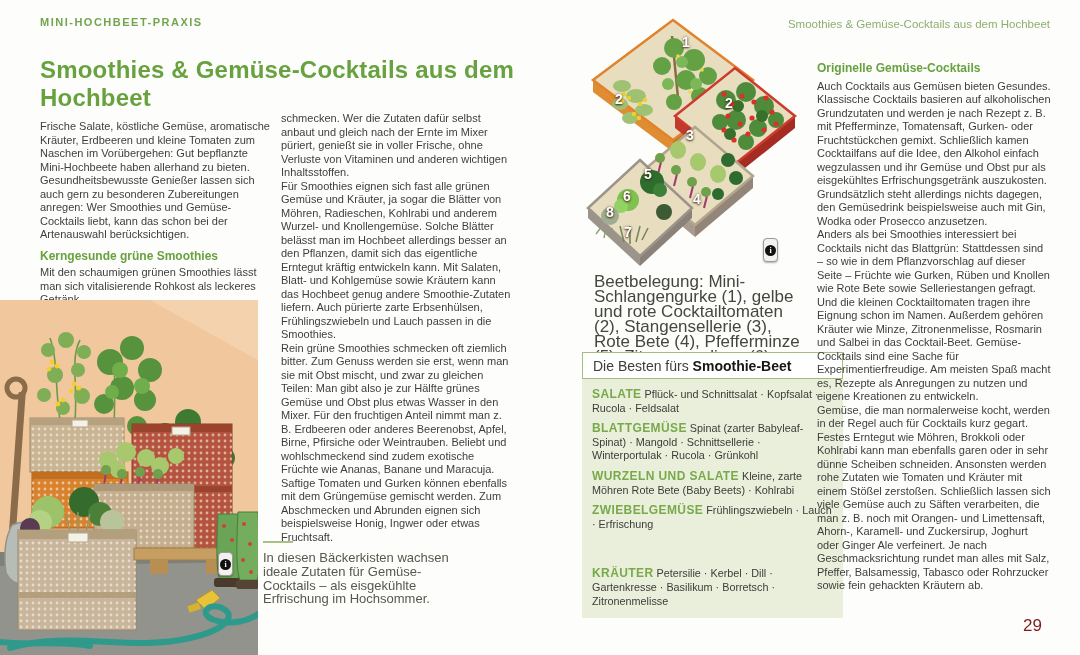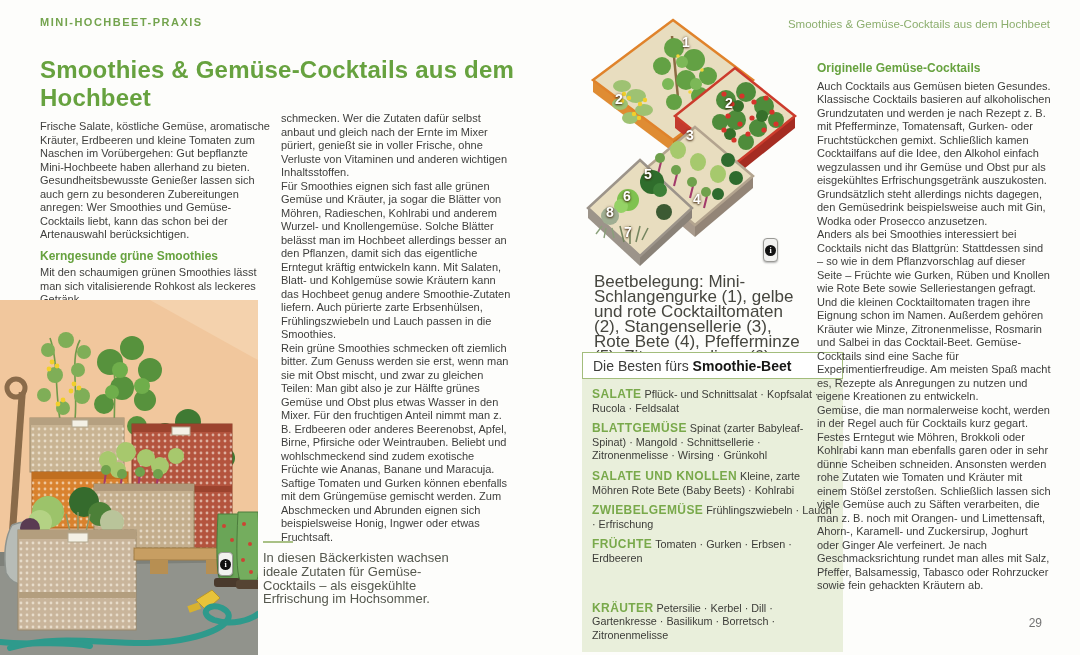--- a/index.html
+++ b/index.html
@@ -3,21 +3,21 @@
 <meta charset="utf-8">
 <style>
   * { margin:0; padding:0; box-sizing:border-box; }
   html,body { width:1080px; height:655px; }
   body { font-family:"Liberation Sans", sans-serif; background:#ffffff; color:#3e3e3c; overflow:hidden; }
   #spread { position:relative; width:1080px; height:655px; background:#fdfdfb; }
 
   .kicker { position:absolute; left:40px; top:16px; font-size:11px; font-weight:bold;
             letter-spacing:1.5px; color:#74a44e; }
   .running-head { position:absolute; right:30px; top:18px; font-size:11.5px; color:#8cae6e; }
-  .page-num { position:absolute; right:38px; top:616px; font-size:12px; color:#737373;text-align:center; }
+  .page-num { position:absolute; right:38px; top:616px; font-size:17px; color:#7f1d1d;text-align:center; }
 
   .main-title { position:absolute; left:40px; top:56px; width:520px; font-size:24px;
                 font-weight:bold; color:#67a23f; letter-spacing:0.2px; }
 
   .bodytext { font-size:11px; line-height:13.5px; color:#3e3e3c; }
   .col1 { position:absolute; left:40px; top:120px; width:230px; }
   .col2 { position:absolute; left:281px; top:112px; width:233px; }
   .col-right { position:absolute; left:817px; top:62px; width:234px; }
   .sec-head { font-size:12px; font-weight:bold; color:#67a23f; margin:8px 0 3px 0; }
   .col-right .sec-head { margin:0 0 4px 0; }
@@ -429,32 +429,29 @@
 
   <div class="best-box">
     <div class="best-title">
       <span>Die Besten fürs </span><span class="bold">Smoothie-Beet</span>
     </div>
     <div class="best-content">
       <div class="entry">
         <span class="lbl">SALATE</span><span>Pflück- und Schnittsalat · Kopfsalat · Rucola · Feldsalat</span>
       </div>
       <div class="entry">
-        <span class="lbl">BLATTGEMÜSE</span><span>Spinat (zarter Babyleaf-Spinat) · Mangold · Schnittsellerie · Zitronenmelisse · Wirsing · Grünkohl</span>
+        <span class="lbl">BLATTGEMÜSE</span><span>Spinat (zarter Babyleaf-Spinat) · Mangold · Schnittsellerie · Winterportulak · Rucola · Grünkohl</span>
       </div>
       <div class="entry">
-        <span class="lbl">SALATE UND KNOLLEN</span><span>Kleine, zarte Möhren Rote Bete (Baby Beets) · Kohlrabi</span>
+        <span class="lbl">WURZELN UND SALATE</span><span>Kleine, zarte Möhren Rote Bete (Baby Beets) · Kohlrabi</span>
       </div>
       <div class="entry">
         <span class="lbl">ZWIEBELGEMÜSE</span><span>Frühlingszwiebeln · Lauch · Erfrischung</span>
       </div>
       <div class="entry">
-        <span class="lbl">FRÜCHTE</span><span>Tomaten · Gurken · Erbsen · Erdbeeren</span>
-      </div>
-      <div class="entry">
         <span class="lbl">KRÄUTER</span><span>Petersilie · Kerbel · Dill · Gartenkresse · Basilikum · Borretsch · Zitronenmelisse</span>
       </div>
     </div>
   </div>
 
   <div class="col-right bodytext">
     <h2 class="sec-head">Originelle Gemüse-Cocktails</h2>
     <p class="bt">Auch Cocktails aus Gemüsen bieten Gesundes. Klassische Cocktails basieren auf alkoholischen Grundzutaten und werden je nach Rezept z. B. mit Pfefferminze, Tomatensaft, Gurken- oder Fruchtstückchen gemixt. Schließlich kamen Cocktailfans auf die Idee, den Alkohol einfach wegzulassen und ihr Gemüse und Obst pur als eisgekühltes Erfrischungsgetränk auszukosten. Grundsätzlich steht allerdings nichts dagegen, den Gemüsedrink beispielsweise auch mit Gin, Wodka oder Prosecco anzusetzen.</p>
     <p class="bt">Anders als bei Smoothies interessiert bei Cocktails nicht das Blattgrün: Stattdessen sind – so wie in dem Pflanzvorschlag auf dieser Seite – Früchte wie Gurken, Rüben und Knollen wie Rote Bete sowie Selleriestangen gefragt. Und die kleinen Cocktailtomaten tragen ihre Eignung schon im Namen. Außerdem gehören Kräuter wie Minze, Zitronenmelisse, Rosmarin und Salbei in das Cocktail-Beet. Gemüse-Cocktails sind eine Sache für Experimentierfreudige. Am meisten Spaß macht es, Rezepte als Anregungen zu nutzen und eigene Kreationen zu entwickeln.</p>
     <p class="bt">Gemüse, die man normalerweise kocht, werden in der Regel auch für Cocktails kurz gegart. Festes Erntegut wie Möhren, Brokkoli oder Kohlrabi kann man ebenfalls garen oder in sehr dünne Scheiben schneiden. Ansonsten werden rohe Zutaten wie Tomaten und Kräuter mit einem Stößel zerstoßen. Schließlich lassen sich viele Gemüse auch zu Säften verarbeiten, die man z. B. noch mit Orangen- und Limettensaft, Ahorn-, Karamell- und Zuckersirup, Joghurt oder Ginger Ale verfeinert. Je nach Geschmacksrichtung rundet man alles mit Salz, Pfeffer, Balsamessig, Tabasco oder Rohrzucker sowie fein gehackten Kräutern ab.</p>

